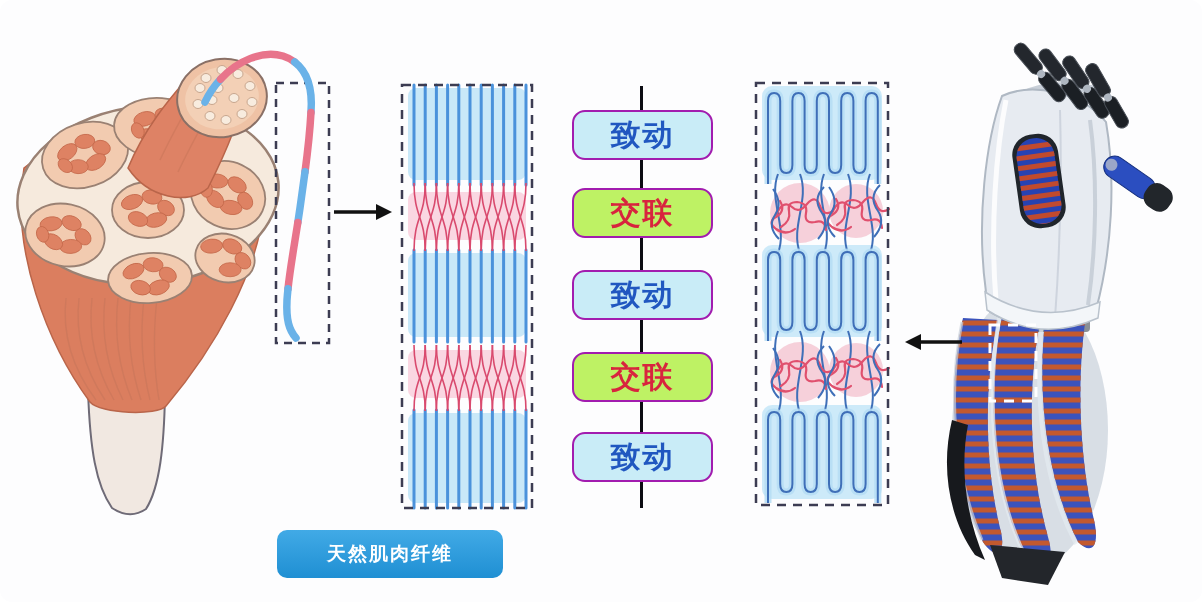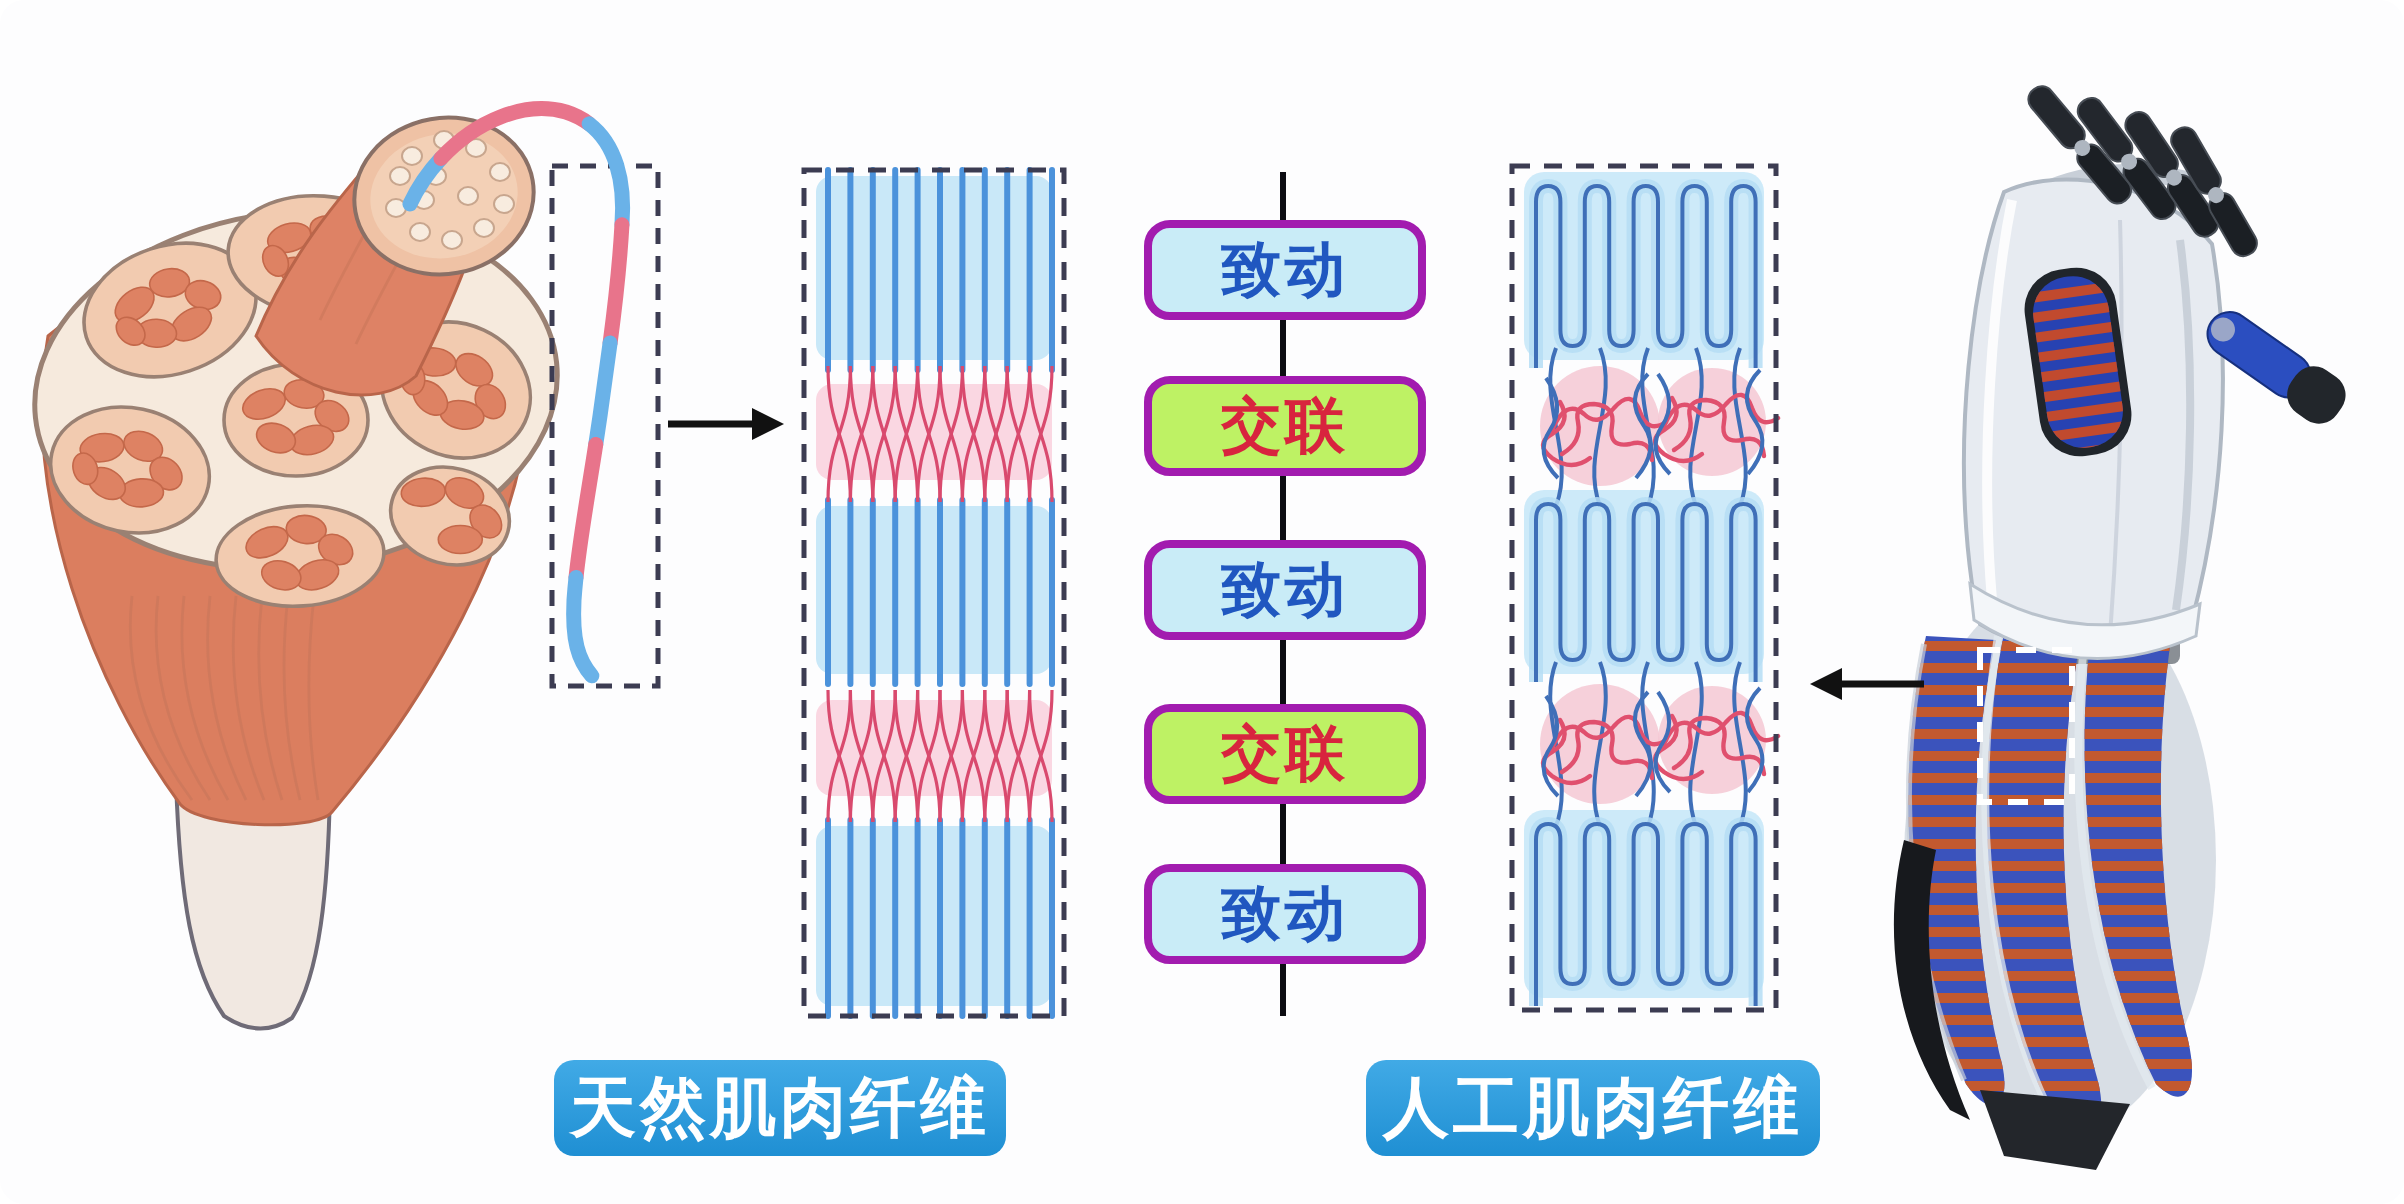--- a/index.html
+++ b/index.html
@@ -1,27 +1,27 @@
 <!DOCTYPE html>
 <html><head>
 <meta charset="utf-8">
 <style>
   html,body{margin:0;padding:0;background:#fff;}
   .canvas{position:relative;width:1202px;height:602px;background:#FDFDFE;border-radius:12px;overflow:hidden;
           font-family:"Liberation Sans",sans-serif;}
   .layer{position:absolute;inset:0;}
   .flow-line{position:absolute;left:640px;top:86px;width:3px;height:422px;background:#0C0C12;}
   .flow-box{position:absolute;left:572px;width:141px;height:50px;box-sizing:border-box;
-            border:4px solid #a21caf;border-radius:13px;display:flex;align-items:center;justify-content:center;
+            border:2px solid #a21caf;border-radius:13px;display:flex;align-items:center;justify-content:center;
             font-size:30px;font-weight:bold;letter-spacing:2px;}
   .fb-a{background:#C9ECF7;color:#2057C0;}
   .fb-x{background:#bef264;color:#D8243E;}
   .caption{position:absolute;top:530px;height:48px;border-radius:10px;
            background:linear-gradient(180deg,#41AAE6,#1F8FD3);color:#FFFFFF;
-           font-size:33px;font-weight:bold;display:flex;align-items:center;justify-content:center;
+           font-size:19px;font-weight:bold;display:flex;align-items:center;justify-content:center;
            letter-spacing:2px;}
   #cap-nat{left:277px;width:226px;}
   #cap-art{left:683px;width:227px;}
 </style>
 </head>
 <body>
 
 <div class="canvas">
 
   <svg class="layer" width="1202" height="602" viewBox="0 0 1202 602">
@@ -458,14 +458,13 @@
   </svg>
 
   <div class="flow-line"></div>
   <div class="flow-box fb-a" style="top:110px">致动</div>
   <div class="flow-box fb-x" style="top:188px">交联</div>
   <div class="flow-box fb-a" style="top:270px">致动</div>
   <div class="flow-box fb-x" style="top:352px">交联</div>
   <div class="flow-box fb-a" style="top:432px">致动</div>
 
   <div class="caption" id="cap-nat">天然肌肉纤维</div>
-  <div class="caption" id="cap-art">人工肌肉纤维</div>
 </div>
 
 </body></html>

